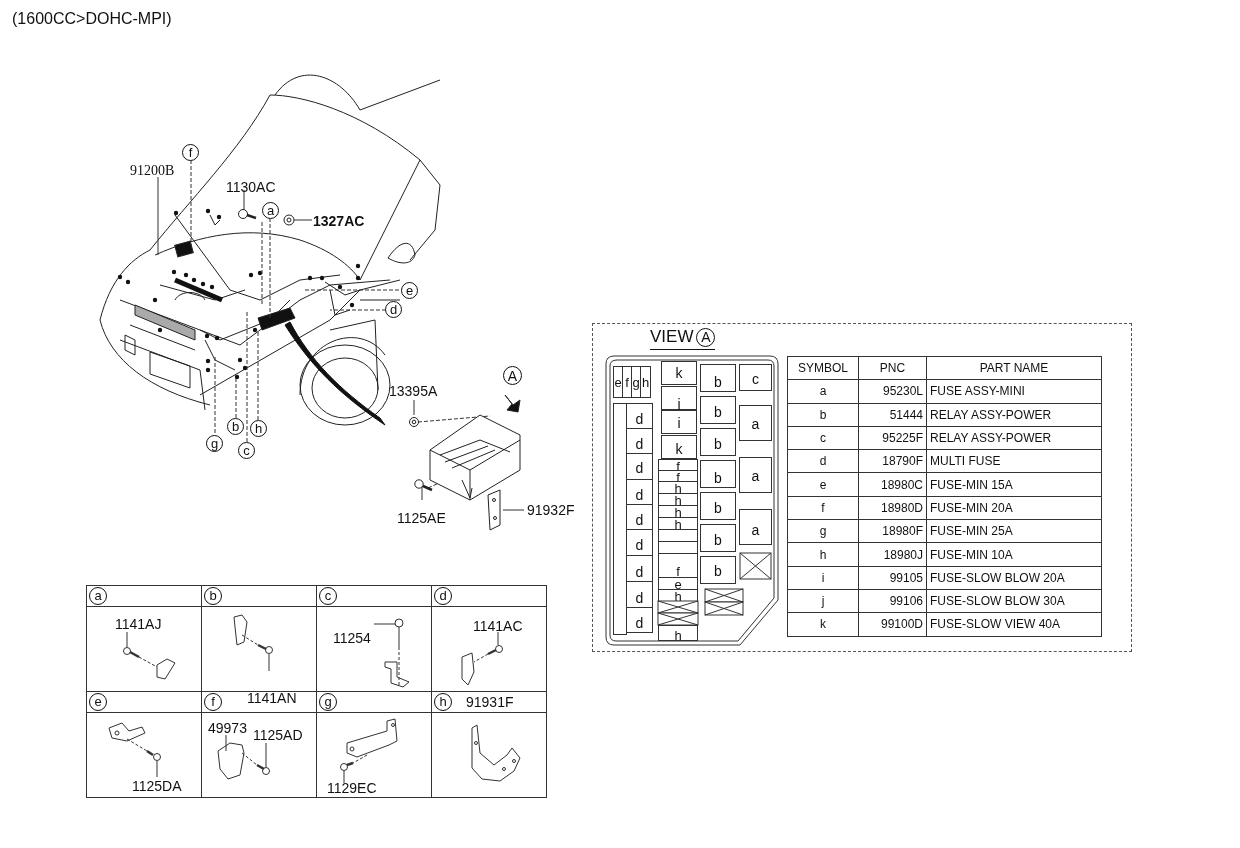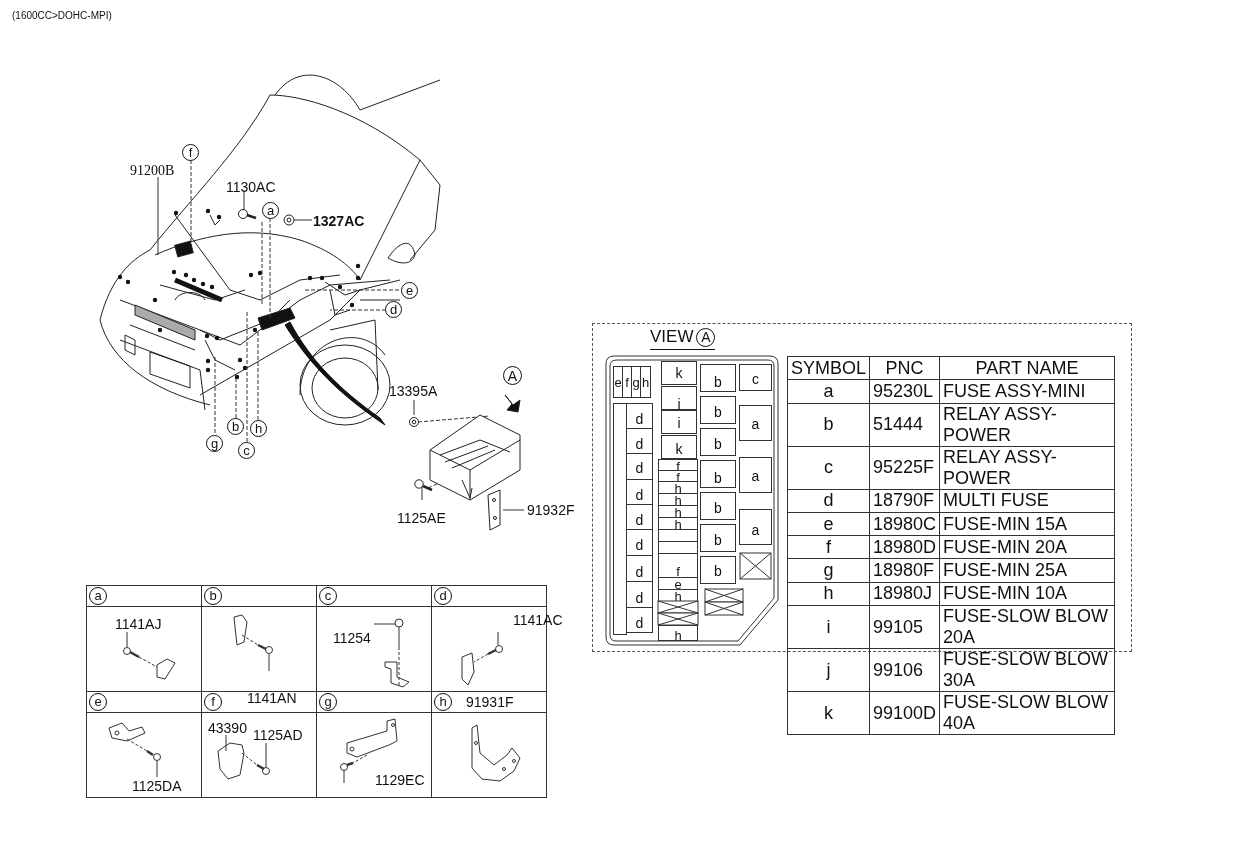--- a/index.html
+++ b/index.html
@@ -4,39 +4,39 @@
 <style>
   html,body{margin:0;padding:0;background:#fff;}
   body{width:1240px;height:848px;position:relative;overflow:hidden;font-family:"Liberation Sans",sans-serif;color:#111;}
   .t{position:absolute;font-size:14px;white-space:nowrap;line-height:1;}
   .circ{position:absolute;width:17px;height:17px;border:1px solid #111;border-radius:50%;font-size:13px;text-align:center;line-height:16px;background:#fff;box-sizing:border-box;}
   svg{position:absolute;left:0;top:0;}
   
   #view{position:absolute;left:592px;top:323px;width:540px;height:329px;border:1px dashed #555;box-sizing:border-box;}
   #view-title{position:absolute;left:650px;top:327px;font-size:17px;border-bottom:1px solid #111;padding-bottom:2px;}
   #view-title .ca{display:inline-block;width:17px;height:17px;border:1px solid #111;border-radius:50%;text-align:center;line-height:17px;font-size:14px;margin-left:3px;}
-  table.parts{position:absolute;left:787px;top:356px;border-collapse:collapse;font-size:18px;}
+  table.parts{position:absolute;left:787px;top:356px;border-collapse:collapse;font-size:12px;}
   table.parts td, table.parts th{border:1px solid #333;height:22.3px;padding:0 3px;font-weight:normal;}
   table.parts th{text-align:center;}
   table.parts td.sym{width:64px;text-align:center;}
-  table.parts td.pnc{width:61px;text-align:left;}
+  table.parts td.pnc{width:61px;text-align:right;}
   table.parts td.nm{width:168px;text-align:left;}
   
   .fb{position:absolute;border:1px solid #333;box-sizing:border-box;font-size:14px;text-align:center;background:#fff;}
   
   table.sub{position:absolute;left:86px;top:585px;border-collapse:collapse;}
   table.sub td{border:1px solid #333;width:114px;padding:0;vertical-align:top;position:relative;}
   table.sub tr.hd td{height:20px;}
   table.sub tr.bd td{height:84px;}
   .sc{display:inline-block;width:16px;height:16px;border:1px solid #111;border-radius:50%;font-size:13px;text-align:center;line-height:15px;margin:1px 0 0 2px;}
 </style>
 </head>
 <body>
 
-<div class="t" style="left:12px;top:11px;font-size:10px;">(1600CC&gt;DOHC-MPI)</div>
+<div class="t" style="left:12px;top:11px;font-size:16px;">(1600CC&gt;DOHC-MPI)</div>
 
 <svg width="1240" height="848" style="pointer-events:none;">
   <g fill="none" stroke="#222" stroke-width="1">
 
     <path d="M150 250 C190 200 240 150 270 95 C300 95 360 110 420 160 C400 200 380 240 360 280"></path>
     <path d="M155 255 C200 235 250 225 300 240 C330 250 350 265 360 280"></path>
     <path d="M275 95 C300 60 340 75 360 110"></path>
     <path d="M360 110 L440 80"></path>
     <path d="M420 160 L440 185 L435 230 L410 260"></path>
     <path d="M388 258 C400 240 412 238 415 255 C412 265 400 265 388 258 Z"></path>
@@ -308,21 +308,21 @@
         <td class="nm">FUSE-SLOW BLOW 20A</td>
       </tr>
       <tr>
         <td class="sym">j</td>
         <td class="pnc">99106</td>
         <td class="nm">FUSE-SLOW BLOW 30A</td>
       </tr>
       <tr>
         <td class="sym">k</td>
         <td class="pnc">99100D</td>
-        <td class="nm">FUSE-SLOW BLOW 40A</td>
+        <td class="nm">FUSE-SLOW VIEW 40A</td>
       </tr>
     </tbody>
 </table>
 
 <table class="sub">
   <tbody>
       <tr class="hd">
     <td><span class="sc">a</span></td>
     <td><span class="sc">b</span></td>
     <td><span class="sc">c</span></td>
@@ -359,21 +359,21 @@
             <g fill="none" stroke="#333">
               <line x1="57" y1="17" x2="78" y2="17"></line>
               <circle cx="82" cy="16" r="4"></circle>
               <line x1="82" y1="20" x2="82" y2="40"></line>
               <line x1="82" y1="40" x2="82" y2="80" stroke-dasharray="3,2"></line>
               <path d="M68 55 L80 55 L80 70 L92 75 L86 80 L74 76 L74 62 L68 60 Z"></path>
             </g>
           </svg>
     </td>
     <td>
-      <span class="t" style="left:41px;top:6px;margin-left:40px;">1141AC</span>
+      <span class="t" style="left:41px;top:12px;">1141AC</span>
       <svg width="114" height="84">
             <g fill="none" stroke="#333">
               <line x1="66" y1="25" x2="66" y2="38"></line>
               <circle cx="67" cy="42" r="3.5"></circle>
               <path d="M64 43 L56 47" stroke-width="2.5"></path>
               <line x1="56" y1="47" x2="42" y2="55" stroke-dasharray="3,2"></line>
               <path d="M30 50 L40 46 L42 65 L36 78 L30 72 Z"></path>
             </g>
           </svg>
     </td>
@@ -392,35 +392,35 @@
               <path d="M22 15 L35 10 L42 18 L55 14 L58 20 L40 28 L25 25 Z"></path>
               <circle cx="30" cy="20" r="2"></circle>
               <line x1="40" y1="26" x2="60" y2="38" stroke-dasharray="3,2"></line>
               <path d="M60 38 L66 42" stroke-width="2.5"></path>
               <circle cx="70" cy="44" r="3.5"></circle>
               <line x1="70" y1="48" x2="70" y2="64"></line>
             </g>
           </svg>
     </td>
     <td>
-      <span class="t" style="left:6px;top:8px;">43390</span>
+      <span class="t" style="left:6px;top:8px;">49973</span>
       <span class="t" style="left:51px;top:15px;">1125AD</span>
       <svg width="114" height="84">
             <g fill="none" stroke="#333">
               <line x1="24" y1="22" x2="24" y2="38"></line>
               <path d="M16 38 L28 30 L40 32 L42 40 L38 62 L26 66 L18 56 Z"></path>
               <line x1="40" y1="40" x2="55" y2="52" stroke-dasharray="3,2"></line>
               <path d="M55 52 L62 56" stroke-width="2.5"></path>
               <circle cx="64" cy="58" r="3.5"></circle>
               <line x1="64" y1="30" x2="64" y2="54"></line>
             </g>
           </svg>
     </td>
     <td>
-      <span class="t" style="left:10px;top:60px;margin-left:48px;">1129EC</span>
+      <span class="t" style="left:10px;top:68px;">1129EC</span>
       <svg width="114" height="84">
             <g fill="none" stroke="#333">
               <path d="M30 30 L70 18 L70 8 L78 6 L80 28 L72 32 L40 44 L30 40 Z"></path>
               <circle cx="35" cy="36" r="2"></circle>
               <circle cx="76" cy="12" r="1.5"></circle>
               <line x1="50" y1="42" x2="36" y2="50" stroke-dasharray="3,2"></line>
               <path d="M36 50 L30 52" stroke-width="2.5"></path>
               <circle cx="27" cy="54" r="3.5"></circle>
               <line x1="27" y1="58" x2="27" y2="70"></line>
             </g>

